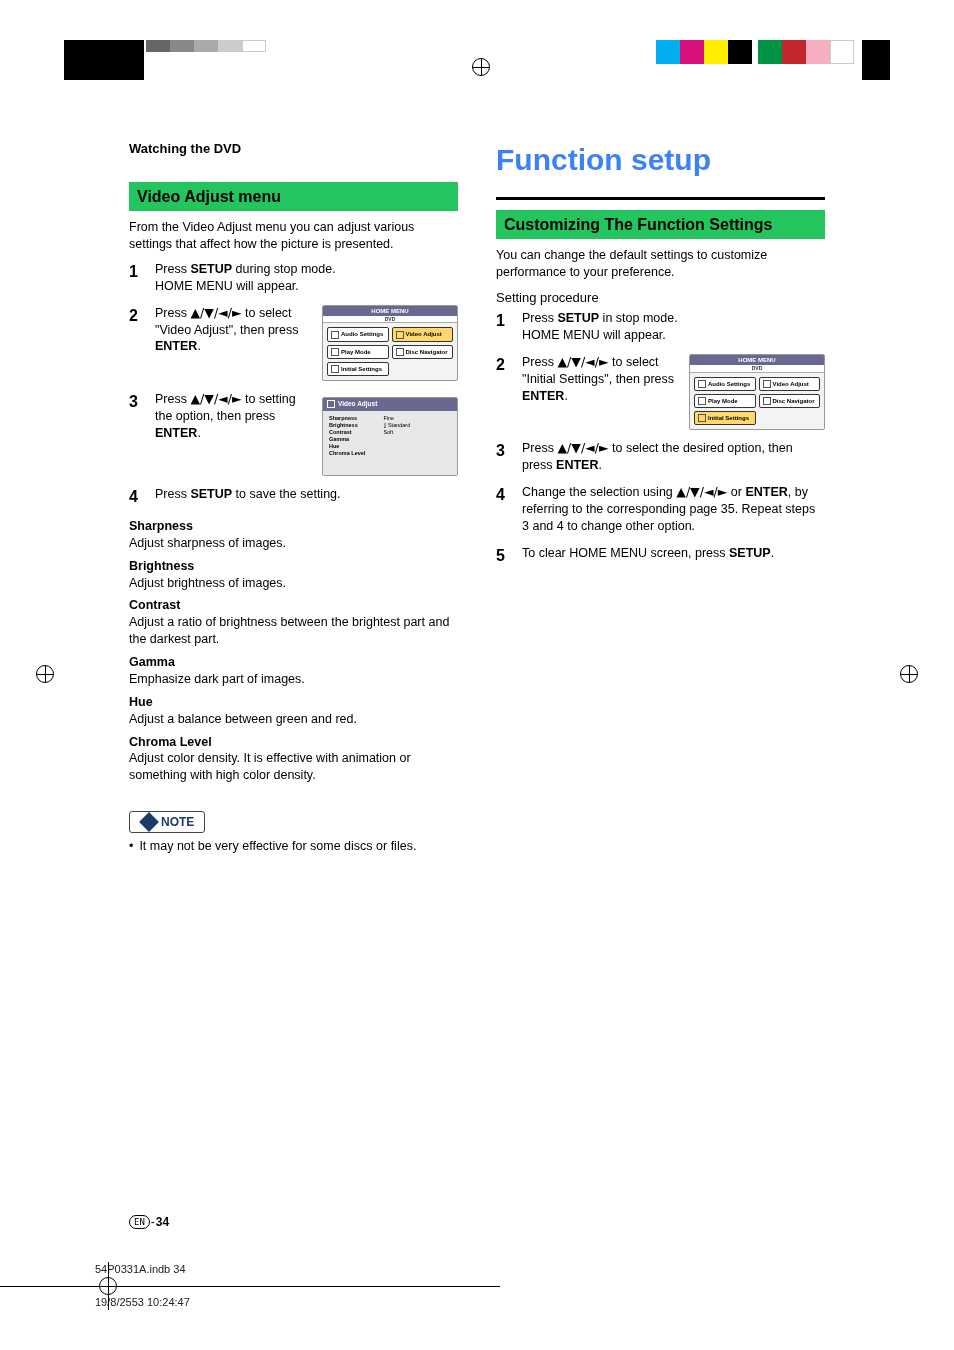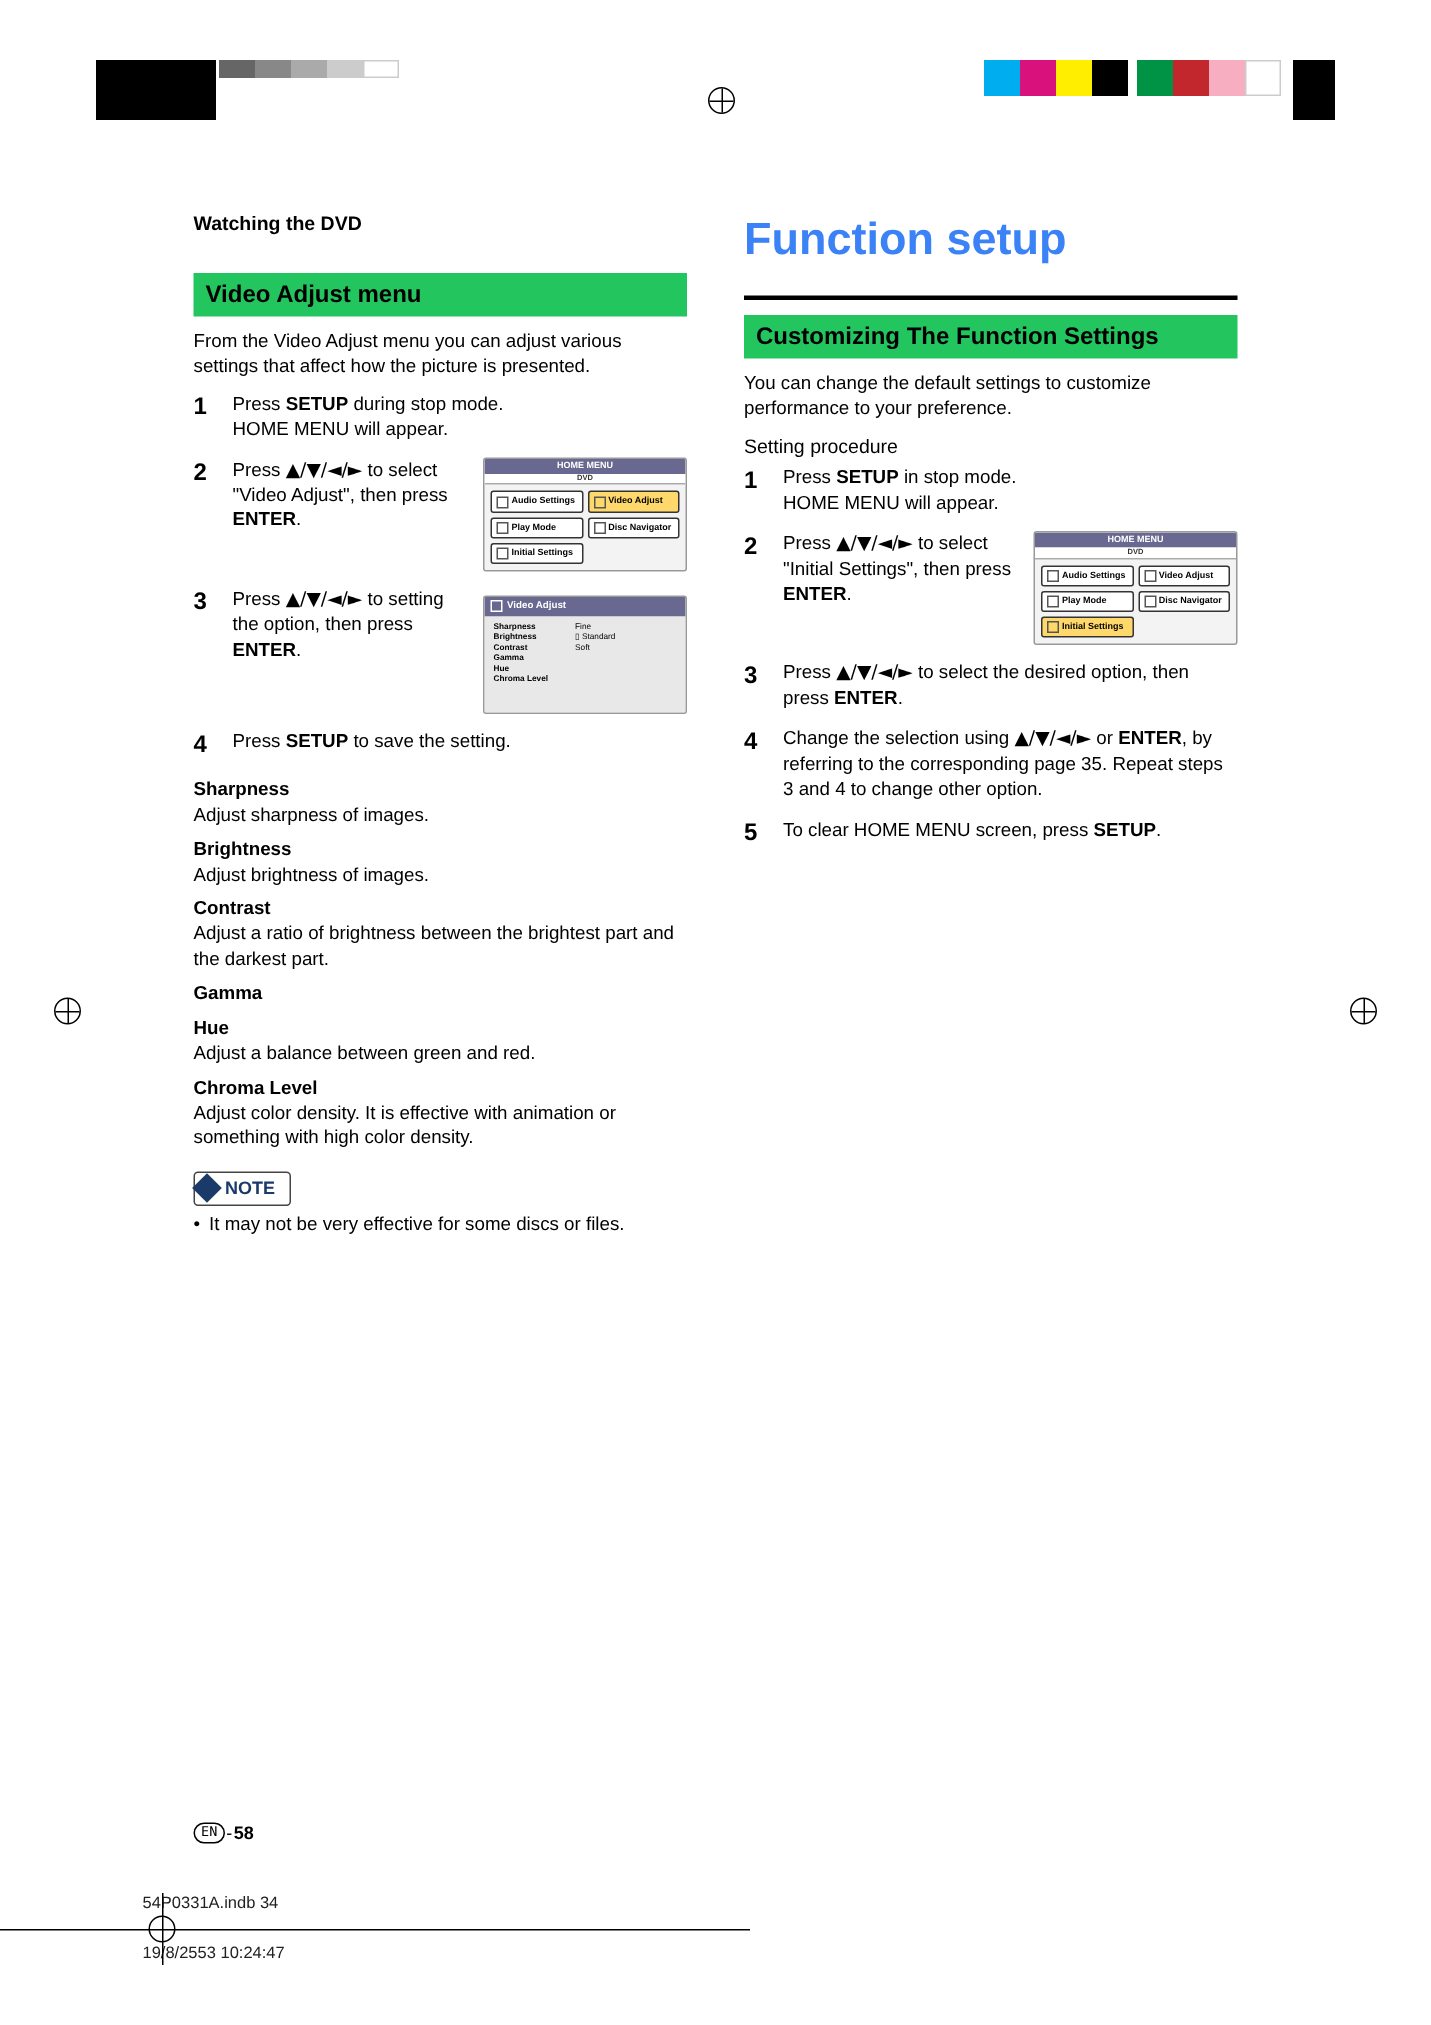--- a/index.html
+++ b/index.html
@@ -73,22 +73,22 @@
   .va-body { display:flex; padding:4px 6px 18px; gap:18px; background:#e8e8e8; }
   .va-labels { font-weight:bold; font-size:5.5px; line-height:1.3; }
   .va-vals { font-size:5.5px; line-height:1.3; }
   .step-row-with-fig { display:flex; gap:10px; align-items:flex-start; }
   .step-row-with-fig .txt-col { flex:1; }
   .def-list { margin-top:6px; }
   .def-term { font-weight:bold; font-size:12.5px; margin-top:6px; }
   .def-desc { font-size:12.5px; }
   .note-badge {
     display:inline-flex; align-items:center; gap:5px;
-    border:1px solid #444; border-radius:3px; padding:2px 10px 2px 1px;
-    margin-top:14px; font-size:12px; font-weight:bold; color:#1a3a6a;
+    border:1px solid #444; border-radius:3px; padding:2px 10px 2px 12px;
+    margin-top:27px; font-size:12px; font-weight:bold; color:#1a3a6a;
   }
   .note-badge .nicon {
     width:14px; height:14px; background:#1a3a6a; transform:rotate(45deg);
     position:relative;
   }
   .note-bullet { display:flex; gap:6px; font-size:12.5px; margin-top:4px;}
   .footer-page {
     position:absolute; left:44px; bottom:20px; font-size:12px; display:flex; align-items:center; gap:1px;
   }
   .en-badge {
@@ -224,20 +224,21 @@
       </ol>
 
       <div class="def-list">
         <div class="def-term">Sharpness</div>
         <div class="def-desc">Adjust sharpness of images.</div>
         <div class="def-term">Brightness</div>
         <div class="def-desc">Adjust brightness of images.</div>
         <div class="def-term">Contrast</div>
         <div class="def-desc">Adjust a ratio of brightness between the brightest part and the darkest part.</div>
         <div class="def-term">Gamma</div>
+        <div class="def-desc">Emphasize dark part of images.</div>
         <div class="def-term">Hue</div>
         <div class="def-desc">Adjust a balance between green and red.</div>
         <div class="def-term">Chroma Level</div>
         <div class="def-desc">Adjust color density. It is effective with animation or something with high color density.</div>
       </div>
 
       <div class="note-badge">
         <span class="nicon"></span>
         <span>NOTE</span>
       </div>
@@ -314,21 +315,21 @@
             <span>To clear HOME MENU screen, press </span><span class="bold">SETUP</span><span>.</span>
           </div>
         </li>
       </ol>
     </div>
   </div>
 
   <div class="footer-page">
     <span class="en-badge">EN</span>
     <span>-</span>
-    <span class="bold">58</span>
+    <span class="bold">34</span>
   </div>
 </div>
 
 <div class="print-meta">
   <span>54P0331A.indb   34</span>
   <div class="registration" style="position:static;"></div>
   <span>19/8/2553   10:24:47</span>
 </div>
 
 </body></html>

